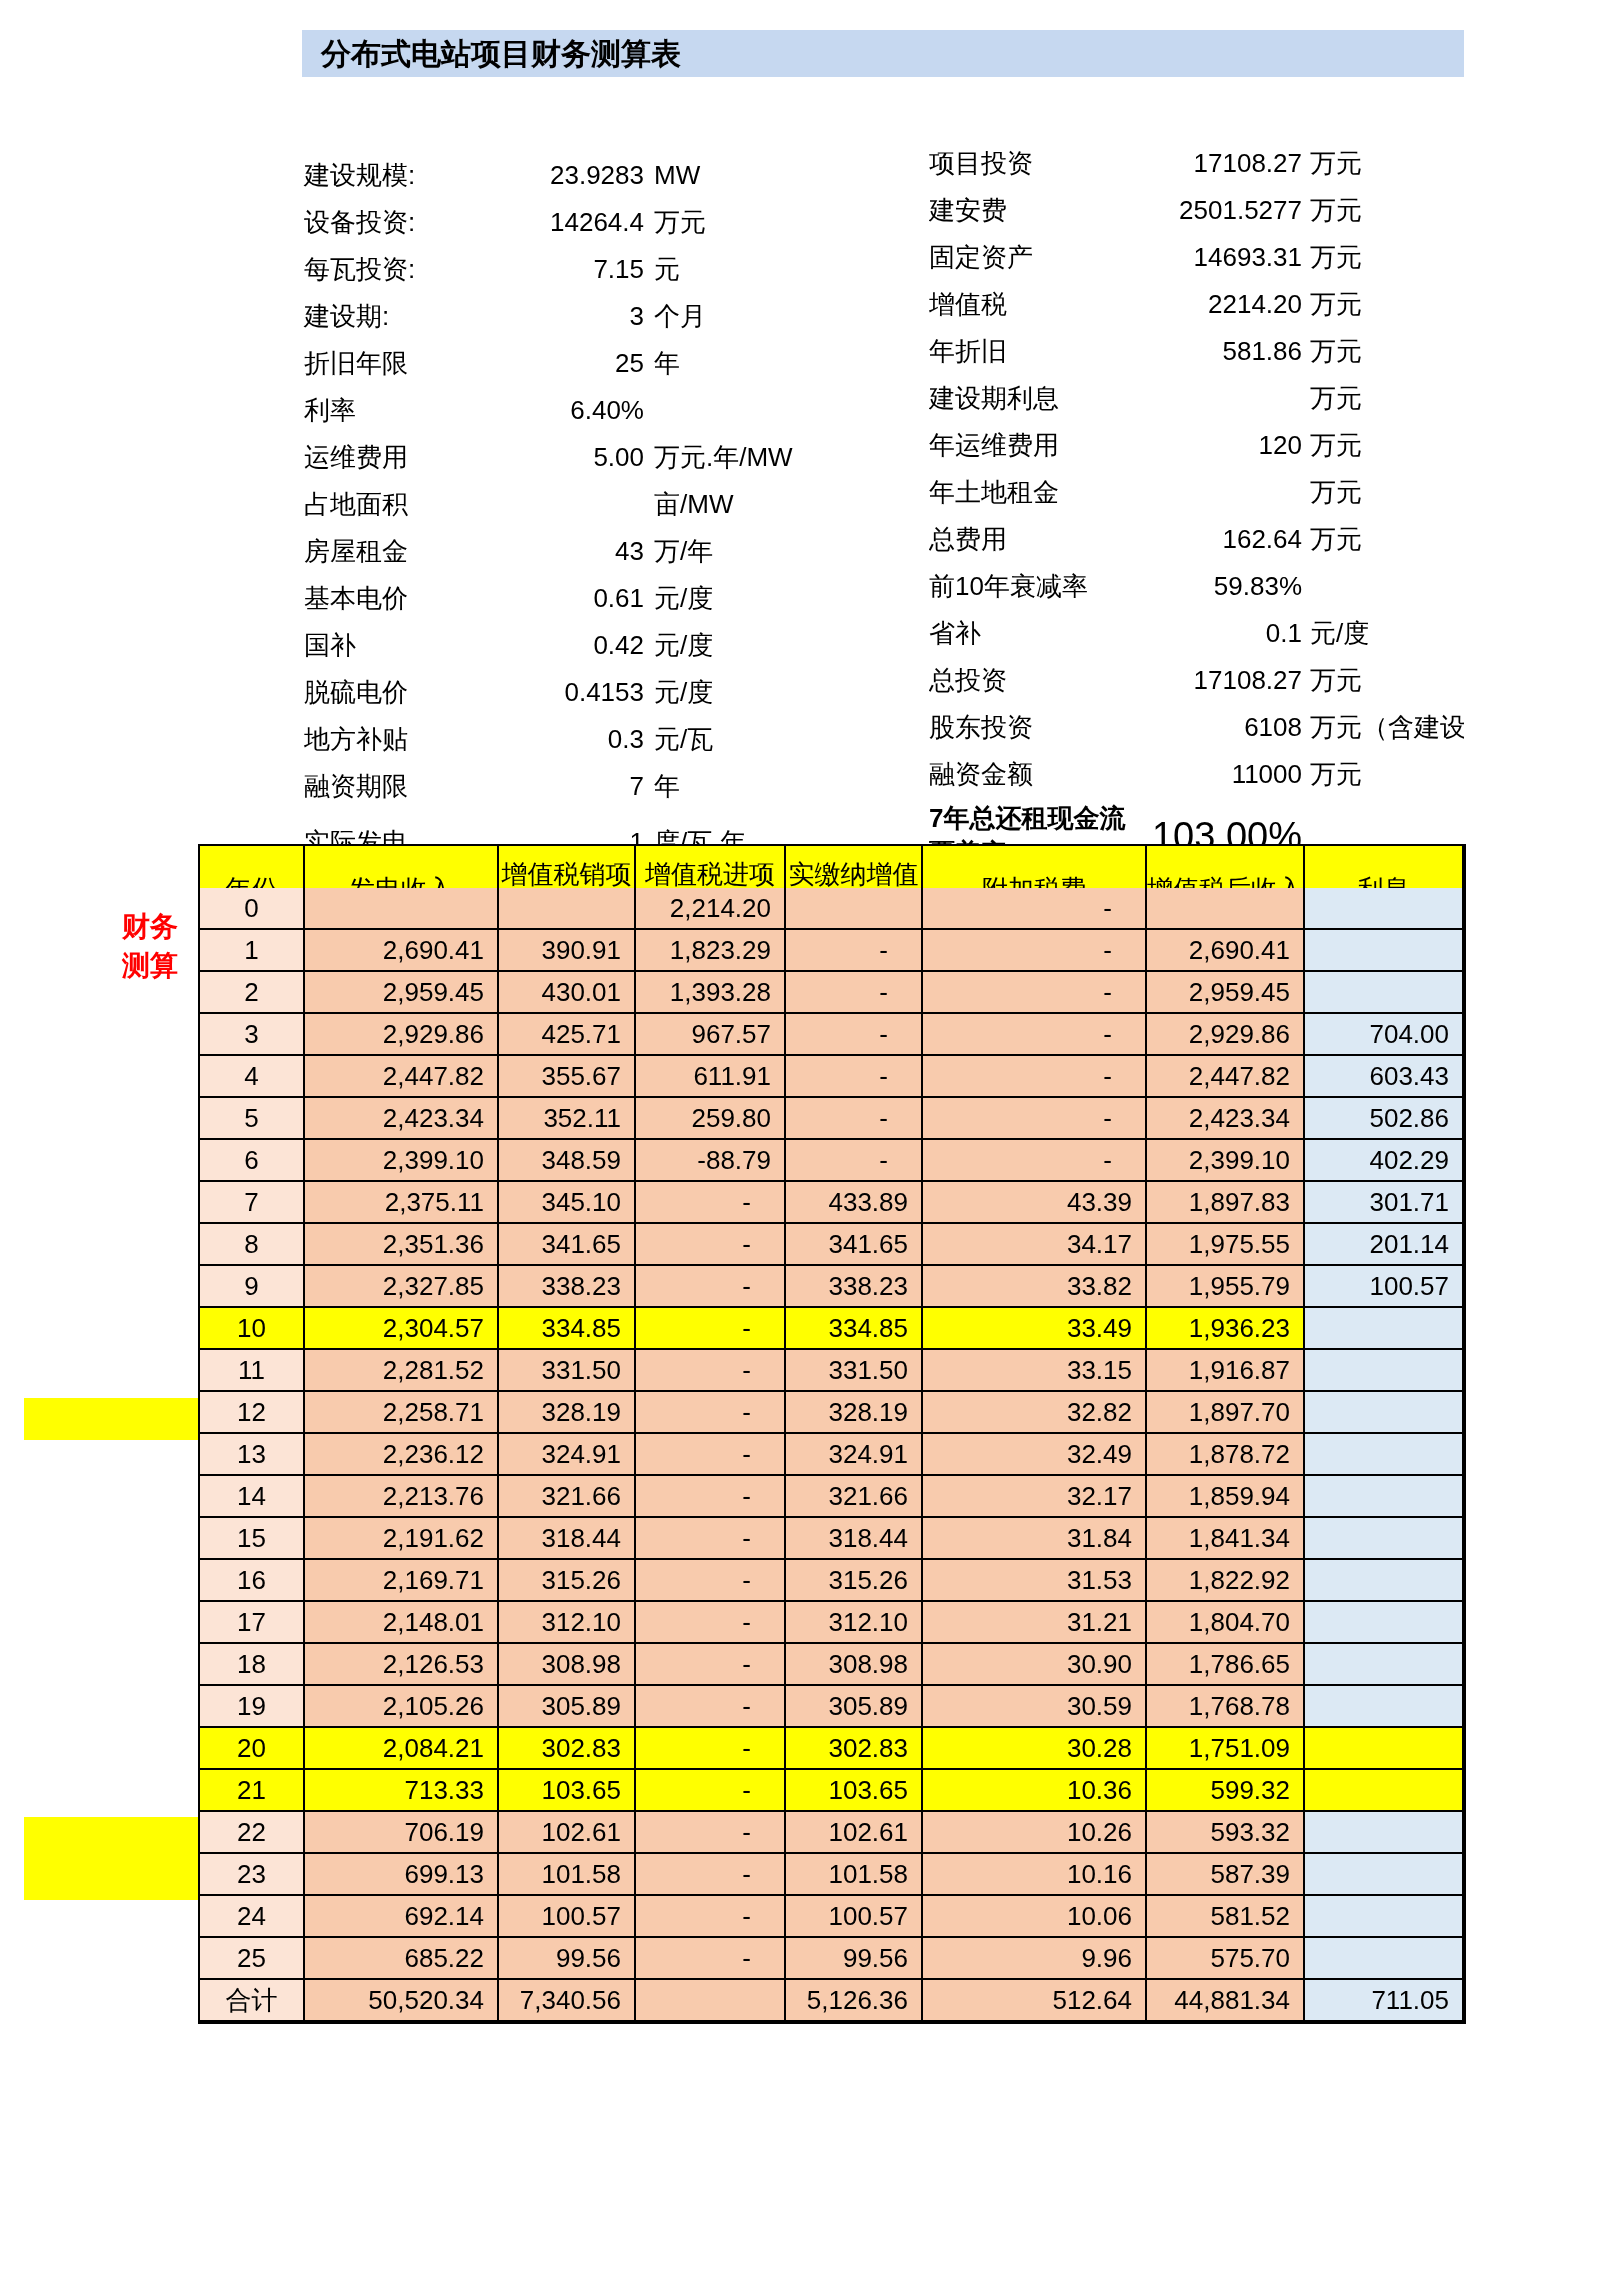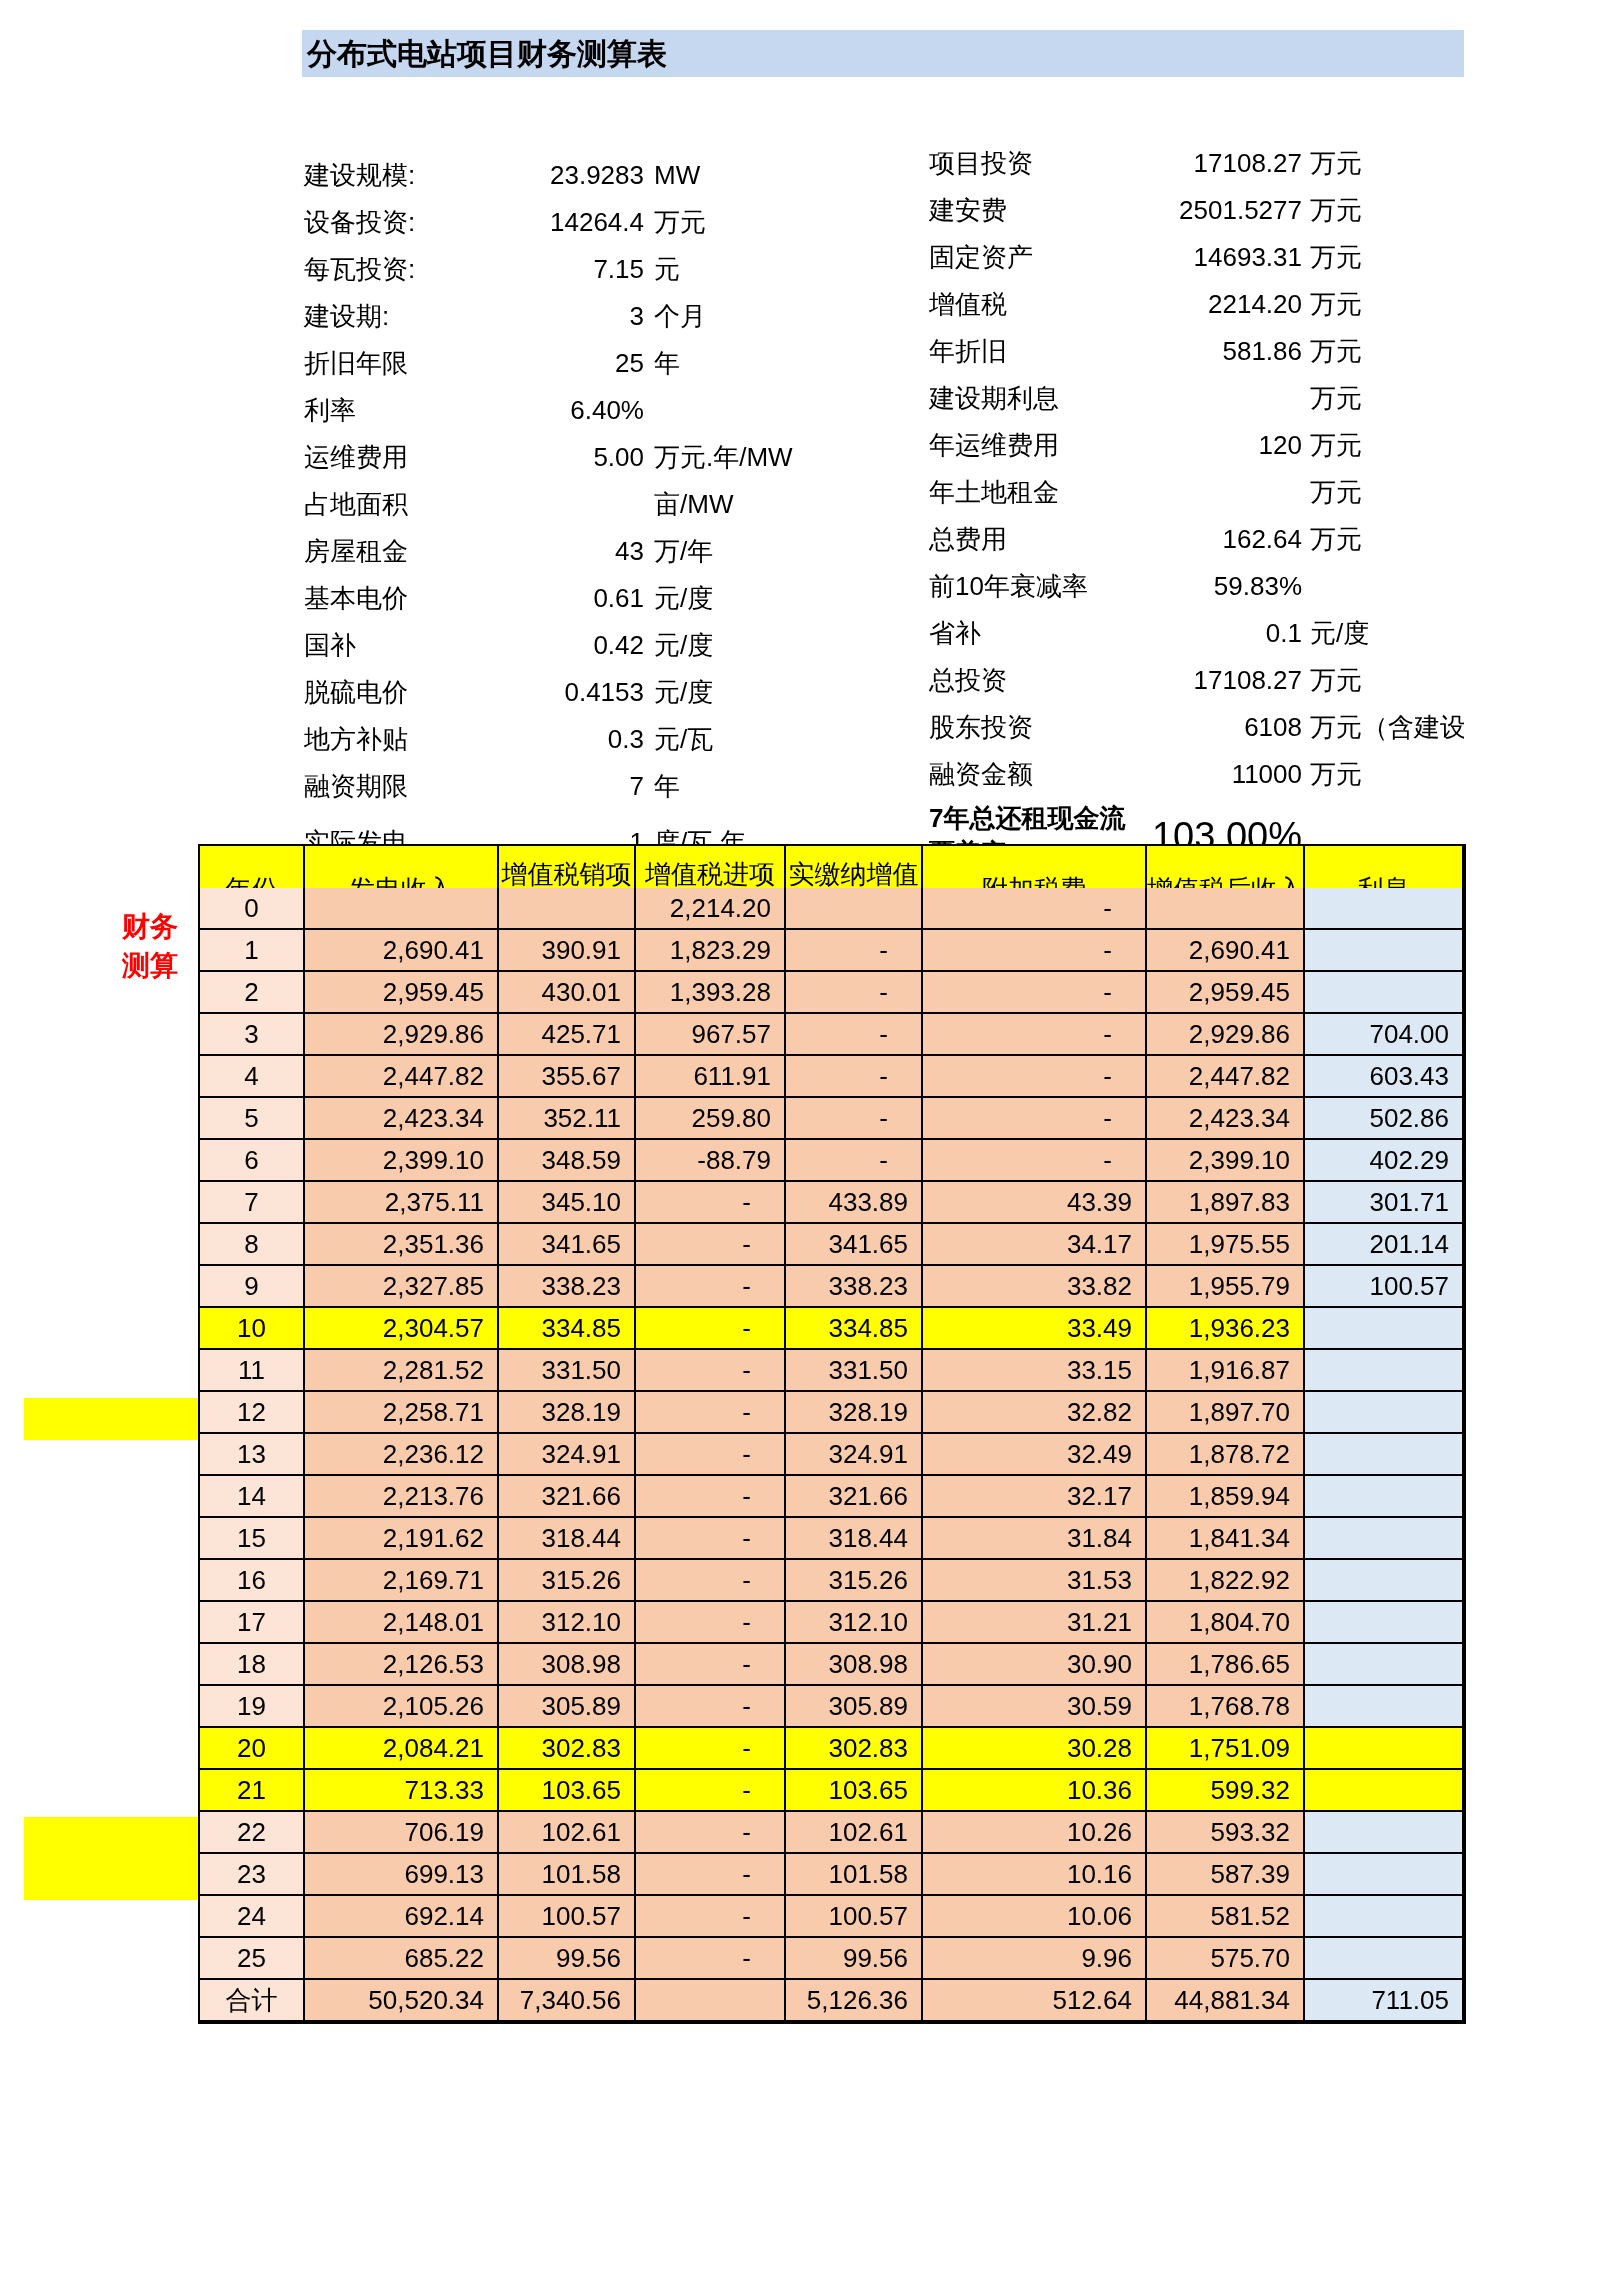--- a/index.html
+++ b/index.html
@@ -9,21 +9,21 @@
     color:#000;
   }
   .page{position:absolute;left:0;top:0;width:1623px;height:2295px;overflow:hidden;}
 
   
   .title-bar{
     position:absolute;left:302px;top:30px;width:1162px;height:47px;
     background:var(--title-bg,#c6d8f0);
   }
   .title-bar .title-text{
-    display:block;padding-left:5px;font-size:30px;font-weight:bold;
+    display:block;padding-left:19px;font-size:30px;font-weight:bold;
     line-height:47px;white-space:nowrap;
   }
 
   
   .params{position:absolute;font-size:26px;}
   .params .prow{position:relative;height:47px;}
   .params .prow.gap{margin-top:9.2px;}
   .plabel{position:absolute;left:0;top:0;line-height:47px;white-space:nowrap;}
   .pvalue{position:absolute;left:0;top:0;line-height:47px;text-align:right;white-space:nowrap;}
   .punit{position:absolute;top:0;line-height:47px;white-space:nowrap;}

